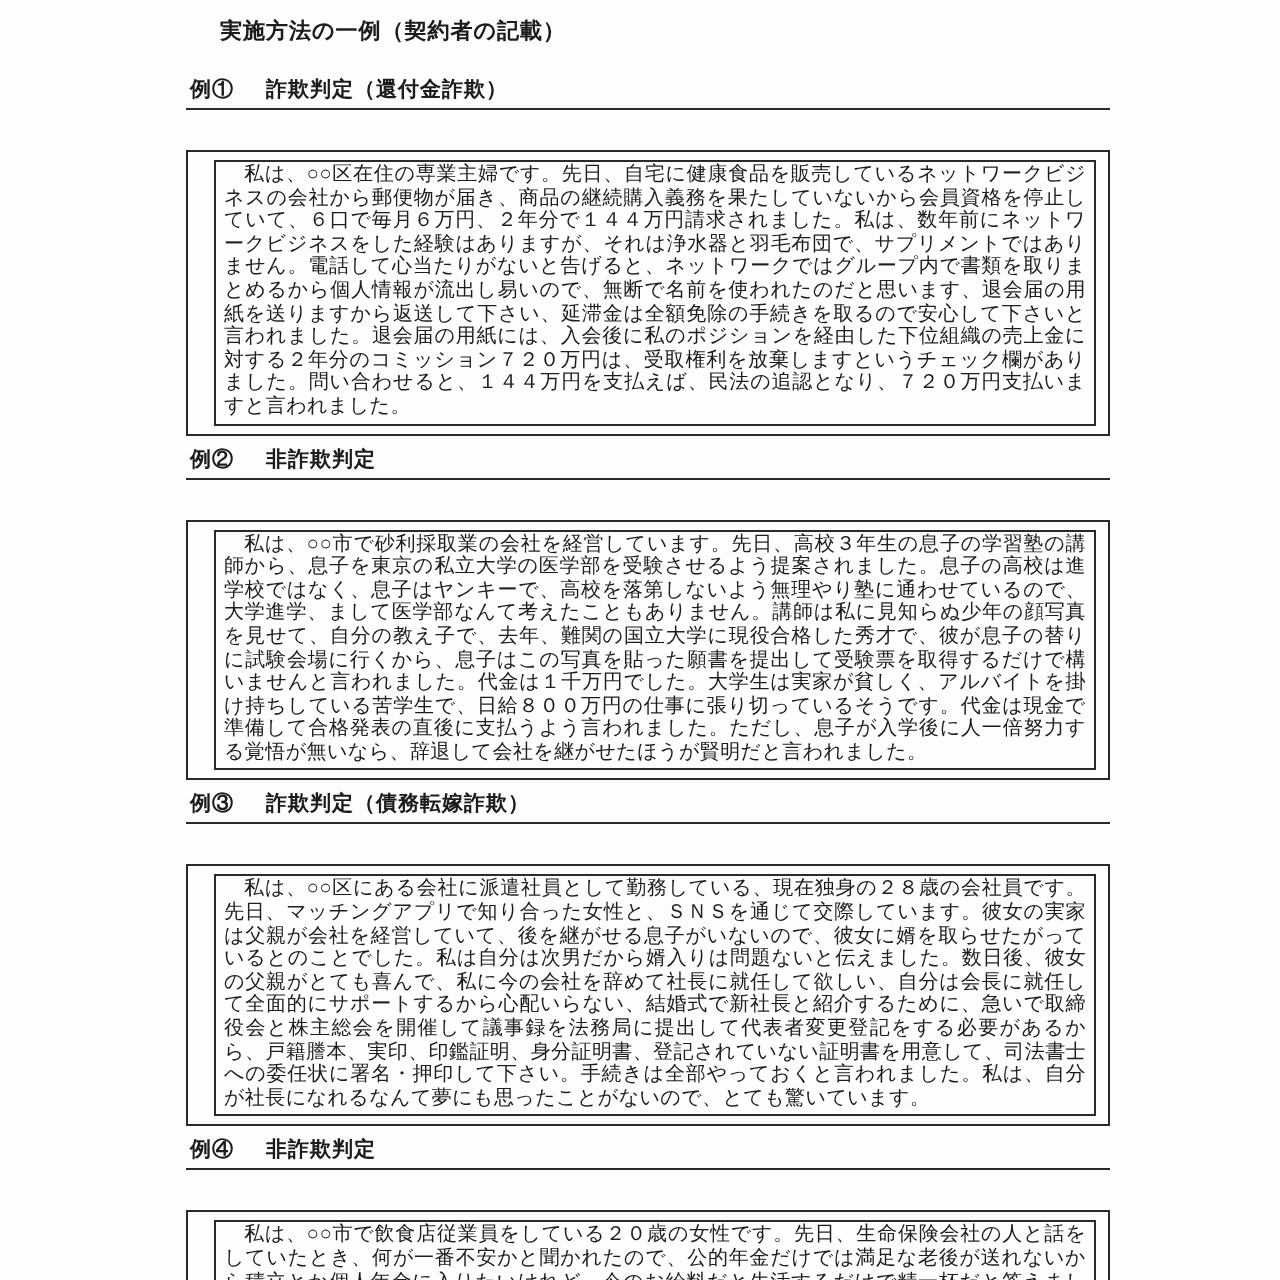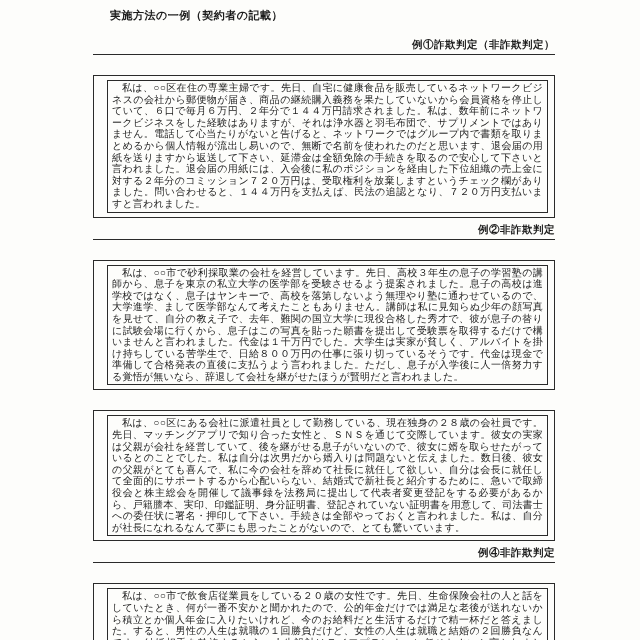--- a/index.html
+++ b/index.html
@@ -24,26 +24,26 @@
   .doc-title {
     margin: 0 0 15px 17px;
     font-size: 11px;
     font-weight: bold;
     letter-spacing: 0.5px;
   }
   .example { margin-bottom: 5px; }
   .label-row {
     display: flex;
     align-items: flex-end;
+    gap: 16px;
     border-bottom: 1px solid #2a2a2a;
     padding: 0 0 2px 2px;
     font-size: 10.5px;
     font-weight: bold;
     letter-spacing: 0.5px;
-    justify-content: flex-end;
   }
   .outer-box {
     border: 1px solid #2a2a2a;
     margin-top: 20px;
   }
   .inner-box {
     border: 1px solid #2a2a2a;
     margin: 4px 6px 4px 13px;
     padding: 1px 4px 2px 4px;
   }
@@ -60,21 +60,21 @@
 <body>
 
 <div class="page">
   <div class="content">
 
     <h1 class="doc-title">実施方法の一例（契約者の記載）</h1>
 
     <section class="example">
       <div class="label-row">
         <span>例①</span>
-        <span>詐欺判定（非詐欺判定）</span>
+        <span>詐欺判定（還付金詐欺）</span>
       </div>
       <div class="outer-box">
         <div class="inner-box">
           <p class="body-text">私は、○○区在住の専業主婦です。先日、自宅に健康食品を販売しているネットワークビジネスの会社から郵便物が届き、商品の継続購入義務を果たしていないから会員資格を停止していて、６口で毎月６万円、２年分で１４４万円請求されました。私は、数年前にネットワークビジネスをした経験はありますが、それは浄水器と羽毛布団で、サプリメントではありません。電話して心当たりがないと告げると、ネットワークではグループ内で書類を取りまとめるから個人情報が流出し易いので、無断で名前を使われたのだと思います、退会届の用紙を送りますから返送して下さい、延滞金は全額免除の手続きを取るので安心して下さいと言われました。退会届の用紙には、入会後に私のポジションを経由した下位組織の売上金に対する２年分のコミッション７２０万円は、受取権利を放棄しますというチェック欄がありました。問い合わせると、１４４万円を支払えば、民法の追認となり、７２０万円支払いますと言われました。</p>
         </div>
       </div>
     </section>
 
     <section class="example">
       <div class="label-row">
@@ -82,20 +82,24 @@
         <span>非詐欺判定</span>
       </div>
       <div class="outer-box">
         <div class="inner-box">
           <p class="body-text">私は、○○市で砂利採取業の会社を経営しています。先日、高校３年生の息子の学習塾の講師から、息子を東京の私立大学の医学部を受験させるよう提案されました。息子の高校は進学校ではなく、息子はヤンキーで、高校を落第しないよう無理やり塾に通わせているので、大学進学、まして医学部なんて考えたこともありません。講師は私に見知らぬ少年の顔写真を見せて、自分の教え子で、去年、難関の国立大学に現役合格した秀才で、彼が息子の替りに試験会場に行くから、息子はこの写真を貼った願書を提出して受験票を取得するだけで構いませんと言われました。代金は１千万円でした。大学生は実家が貧しく、アルバイトを掛け持ちしている苦学生で、日給８００万円の仕事に張り切っているそうです。代金は現金で準備して合格発表の直後に支払うよう言われました。ただし、息子が入学後に人一倍努力する覚悟が無いなら、辞退して会社を継がせたほうが賢明だと言われました。</p>
         </div>
       </div>
     </section>
 
     <section class="example">
+      <div class="label-row">
+        <span>例③</span>
+        <span>詐欺判定（債務転嫁詐欺）</span>
+      </div>
       <div class="outer-box">
         <div class="inner-box">
           <p class="body-text">私は、○○区にある会社に派遣社員として勤務している、現在独身の２８歳の会社員です。先日、マッチングアプリで知り合った女性と、ＳＮＳを通じて交際しています。彼女の実家は父親が会社を経営していて、後を継がせる息子がいないので、彼女に婿を取らせたがっているとのことでした。私は自分は次男だから婿入りは問題ないと伝えました。数日後、彼女の父親がとても喜んで、私に今の会社を辞めて社長に就任して欲しい、自分は会長に就任して全面的にサポートするから心配いらない、結婚式で新社長と紹介するために、急いで取締役会と株主総会を開催して議事録を法務局に提出して代表者変更登記をする必要があるから、戸籍謄本、実印、印鑑証明、身分証明書、登記されていない証明書を用意して、司法書士への委任状に署名・押印して下さい。手続きは全部やっておくと言われました。私は、自分が社長になれるなんて夢にも思ったことがないので、とても驚いています。</p>
         </div>
       </div>
     </section>
 
     <section class="example">
       <div class="label-row">
         <span>例④</span>

